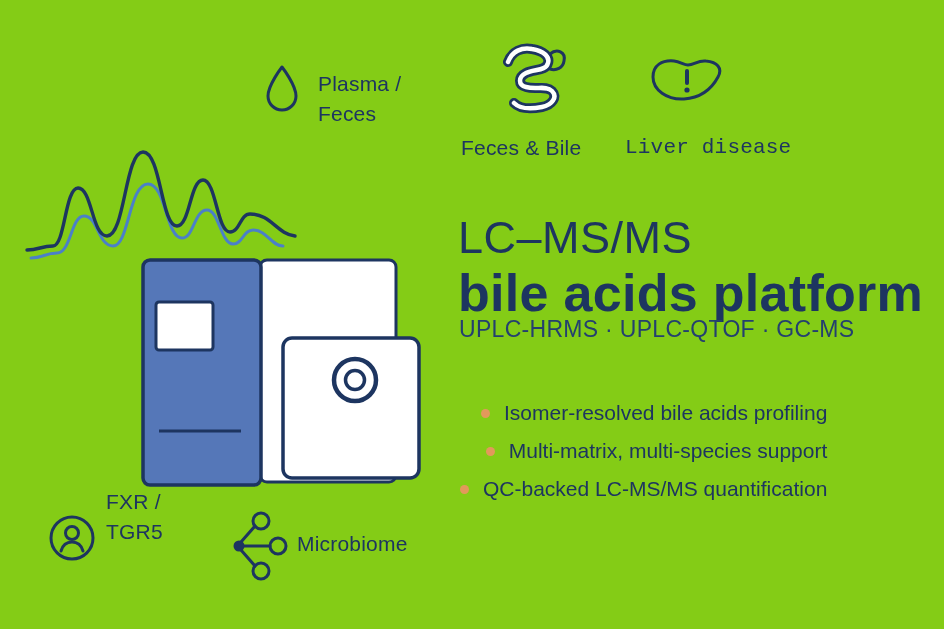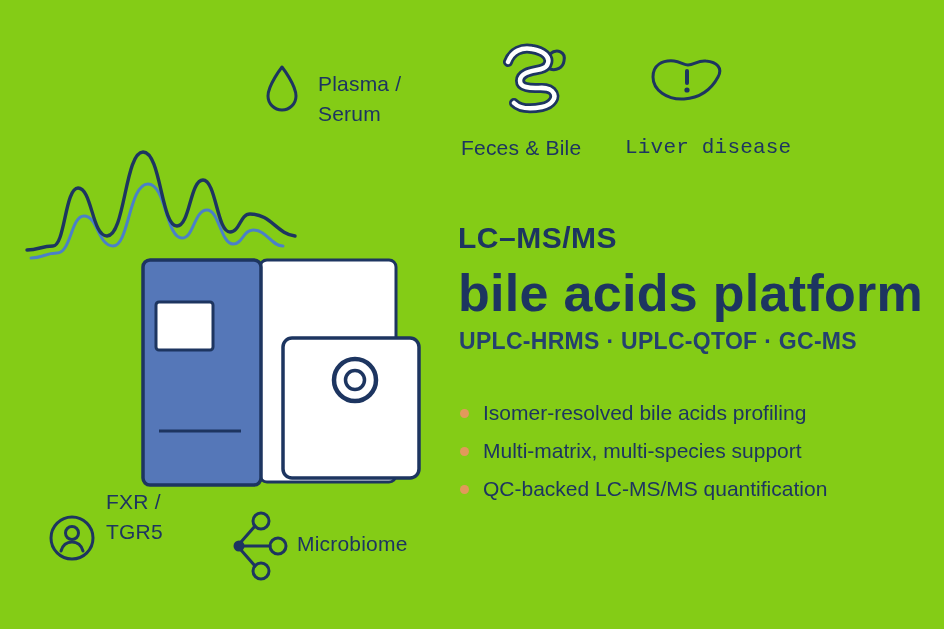--- a/index.html
+++ b/index.html
@@ -18,36 +18,37 @@
   .label{
     font-size:21px;
     font-weight:500;
     color:#1d3560;
     letter-spacing:.2px;
     white-space:nowrap;
   }
   .two-line span{display:block;line-height:30px;}
   .headline{left:458px;top:208px;}
   .headline .h1{
-    font-size:30px;font-weight:700;line-height:60px;letter-spacing:.5px;
+    font-size:45px;font-weight:400;line-height:60px;letter-spacing:.5px;
     color:#1d3560;white-space:nowrap;
   }
   .headline .h2{
     font-size:52px;font-weight:800;line-height:50px;letter-spacing:.3px;
     color:#1d3560;white-space:nowrap;
   }
   .methods{
-    left:459px;top:328px;
-    font-size:23px;font-weight:700;letter-spacing:.3px;
+    left:459px;top:316px;
+    font-size:23px;font-weight:400;letter-spacing:.3px;
     color:#24406f;white-space:nowrap;
   }
   .bullets{left:458px;top:401px;}
   .bullet-row{
     display:flex;align-items:flex-start;
     margin-bottom:14px;
+    justify-content:flex-end;
   }
   .bullet-dot{
     flex:0 0 auto;
     width:9px;height:9px;border-radius:50%;
     background:#e2995b;
     margin:8px 14px 0 2px;
   }
   .bullet-text{
     font-size:21px;line-height:24px;font-weight:500;
     color:#1d3560;white-space:nowrap;
@@ -73,21 +74,21 @@
     <rect x="145" y="84" width="136" height="140" rx="9" fill="#ffffff" stroke="#1d3560" stroke-width="3.5"></rect>
     <circle cx="217" cy="126" r="21" fill="#ffffff" stroke="#1d3560" stroke-width="4.5"></circle>
     <circle cx="217" cy="126" r="9.5" fill="#ffffff" stroke="#1d3560" stroke-width="3.5"></circle>
   </svg>
 
   <svg class="abs" style="left:262px;top:62px;" width="40" height="54" viewBox="0 0 40 54">
     <path class="stroke" stroke-width="3" d="M20 5 C20 5 6 23 6 34 a14 14 0 0 0 28 0 C34 23 20 5 20 5 Z"></path>
   </svg>
   <div class="abs label two-line" style="left:318px;top:69px;">
     <span>Plasma /</span>
-    <span>Serum</span>
+    <span>Feces</span>
   </div>
 
   <svg class="abs" style="left:484px;top:40px;" width="92" height="90" viewBox="0 0 92 90">
     <path d="M24 22 C28 11 38 7 48 9 C60 11 66 17 64 23 C62 31 50 29 42 33 C34 37 34 45 42 47 C52 50 62 45 68 51 C74 57 68 65 58 67 C48 69 36 69 30 63" fill="none" stroke="#1d3560" stroke-width="10" stroke-linecap="round" stroke-linejoin="round"></path>
     <path d="M24 22 C28 11 38 7 48 9 C60 11 66 17 64 23 C62 31 50 29 42 33 C34 37 34 45 42 47 C52 50 62 45 68 51 C74 57 68 65 58 67 C48 69 36 69 30 63" fill="none" stroke="#ffffff" stroke-width="4.5" stroke-linecap="round" stroke-linejoin="round"></path>
     <path class="stroke" stroke-width="3" d="M66 14 C73 8 82 12 80 21 C79 28 72 31 66 29"></path>
   </svg>
   <div class="abs label" style="left:461px;top:136px;">
     <span>Feces &amp; Bile</span>
   </div>

